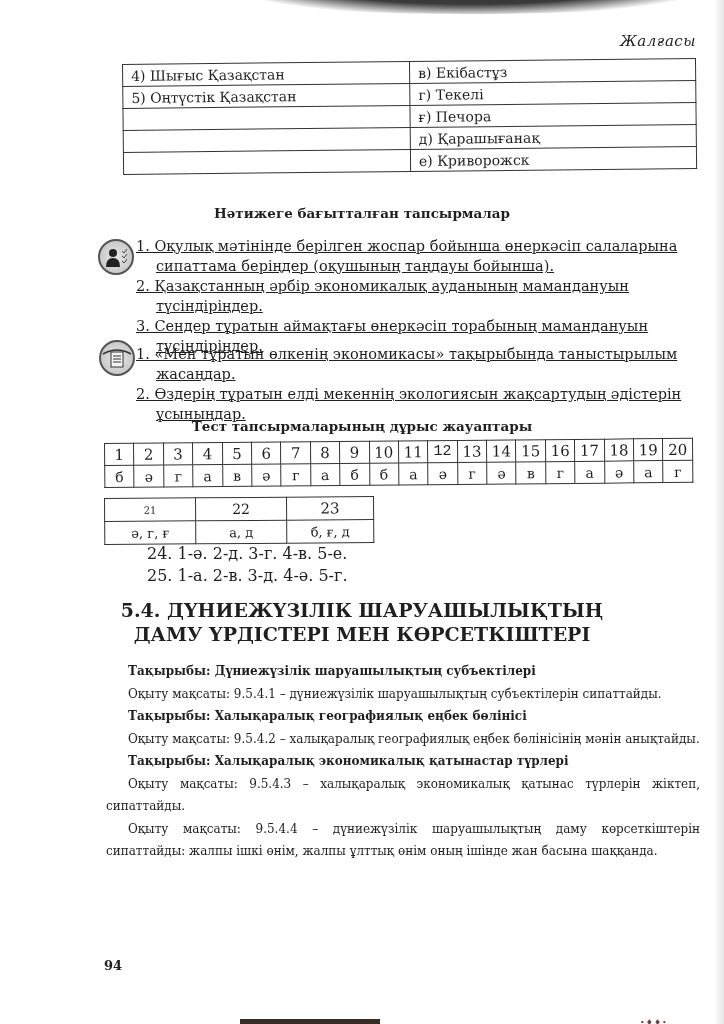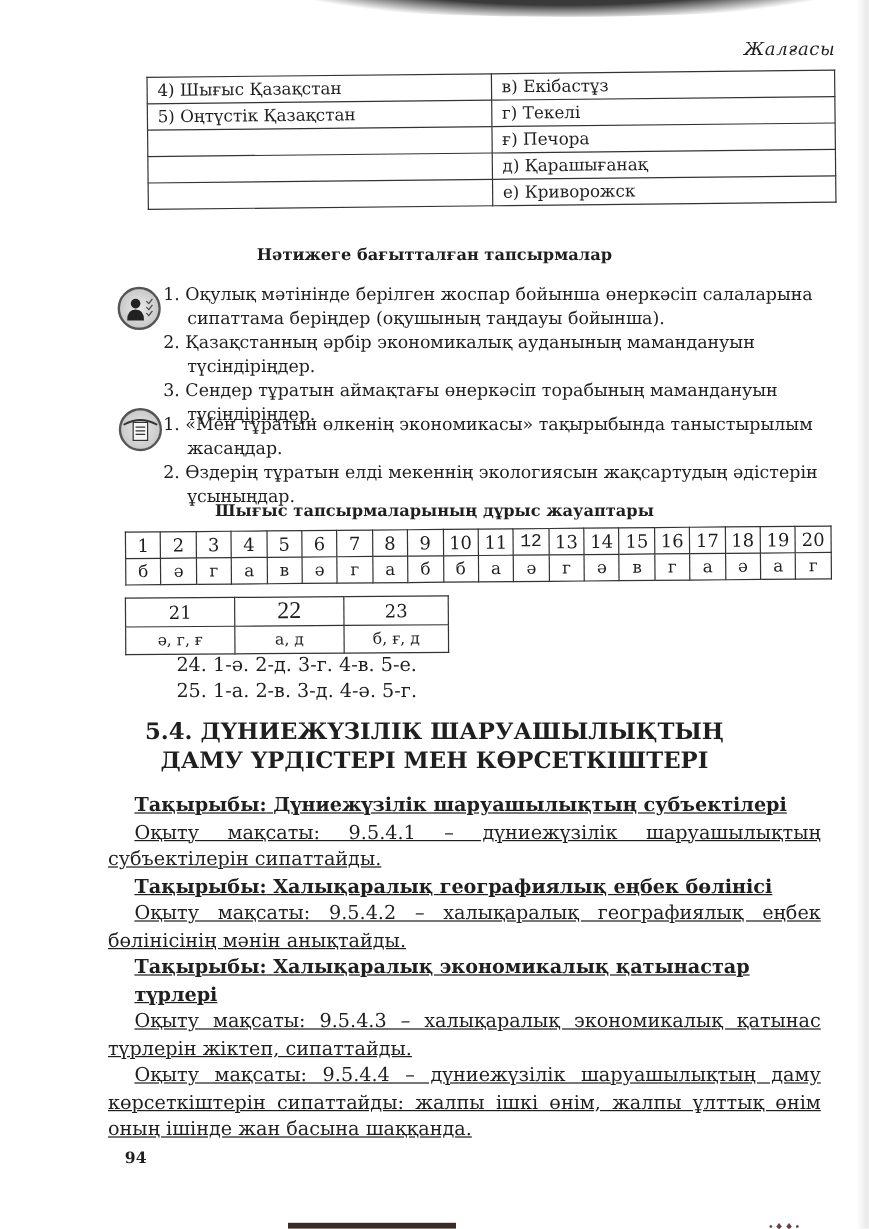--- a/index.html
+++ b/index.html
@@ -15,31 +15,31 @@
   }
   .right-edge { position:absolute; right:0; top:0; width:10px; height:1024px;
     background:linear-gradient(to right, rgba(230,230,230,0), #e6e6e6); }
   .cont-label { position:absolute; right:28px; top:32px; font-style:italic; font-size:15px; letter-spacing:0.5px; }
   table { border-collapse:collapse; }
   .match-table { position:absolute; left:122px; top:64px; width:574px; font-size:14px; transform:rotate(-0.6deg); transform-origin:left top; }
   .match-table td { border:1px solid #333; height:21px; padding:0 8px; }
   .match-table td.l { width:270px; }
   .sub-heading { position:absolute; left:0; width:724px; text-align:center; font-weight:bold; font-size:13.5px; }
   .task-block { position:absolute; left:136px; width:560px; font-size:14.5px; line-height:20px; }
-  .task-block .item { padding-left:20px; text-indent:-20px; }
+  .task-block .item { padding-left:20px; text-indent:-20px;text-decoration:underline; }
   .icon-circle { position:absolute; width:32px; height:32px; border-radius:50%; border:2px solid #555;
     background:radial-gradient(circle, #e8e8e8 0%, #bdbdbd 100%); }
   .answers { position:absolute; left:104px; top:443px; font-size:14px; transform:rotate(-0.5deg); transform-origin:left top; }
   .answers td { border:1px solid #333; text-align:center; height:21px; padding:0; }
   .answers .n { font-size:15px; }
   .ans-extra { position:absolute; left:104px; top:498px; font-size:13px; transform:rotate(-0.4deg); transform-origin:left top; }
   .ans-extra td { border:1px solid #333; text-align:center; height:22px; padding:0 6px; }
   .lines-2425 { position:absolute; left:147px; top:543px; font-size:16px; line-height:22px; }
   .section-title { position:absolute; left:0; top:598px; width:724px; text-align:center; font-weight:bold; font-size:19px; line-height:24px; }
-  .topics { position:absolute; left:90px; top:660px; width:594px; font-size:16px; line-height:22.5px;text-decoration:underline; }
+  .topics { position:absolute; left:106px; top:660px; width:594px; font-size:12px; line-height:22.5px; }
   .topics .t { padding-left:22px; font-weight:bold; }
   .topics .t .tv { font-weight:bold; }
   .topics .o { text-indent:22px; text-align:justify; }
   .page-num { position:absolute; left:104px; top:958px; font-size:13px; font-weight:bold; }
   .bottom-bar { position:absolute; left:240px; top:1019px; width:140px; height:5px; background:#3a2c22; }
   .bottom-dots { position:absolute; left:640px; top:1018px; font-size:8px; color:#6a4040; letter-spacing:1px; }
 </style>
 </head>
 <body>
 
@@ -93,21 +93,21 @@
     <path d="M2 12 Q16 4 30 12" stroke="#333" stroke-width="1.5" fill="none"></path>
     <rect x="10" y="10" width="12" height="15" fill="#f4f4f4" stroke="#333" stroke-width="1"></rect>
     <path d="M12 14 h8 M12 17 h8 M12 20 h8" stroke="#333" stroke-width="1"></path>
   </svg>
 </div>
 <div class="task-block" style="top:344px;">
   <div class="item">1. «Мен тұратын өлкенің экономикасы» тақырыбында таныстырылым жасаңдар.</div>
   <div class="item">2. Өздерің тұратын елді мекеннің экологиясын жақсартудың әдістерін ұсыныңдар.</div>
 </div>
 
-<div class="sub-heading" style="top:418px;">Шығыс тапсырмаларының дұрыс жауаптары</div>
+<div class="sub-heading" style="top:418px;">Тест тапсырмаларының дұрыс жауаптары</div>
 
 <table class="answers">
   <tbody>
       <tr id="num-row">
         <td class="n" style="width: 28.4px;">1</td>
         <td class="n" style="width: 28.4px;">2</td>
         <td class="n" style="width: 28.4px;">3</td>
         <td class="n" style="width: 28.4px;">4</td>
         <td class="n" style="width: 28.4px;">5</td>
         <td class="n" style="width: 28.4px;">6</td>
@@ -147,22 +147,22 @@
         <td>ә</td>
         <td>а</td>
         <td>г</td>
       </tr>
 </tbody>
   </table>
 
 <table class="ans-extra">
   <tbody>
       <tr>
-    <td style="width:78px;font-size:15px;margin-left:36px;">21</td>
-    <td style="width:78px;font-size:20px;font-family:Liberation Serif, serif;">22</td>
+    <td style="width:78px;font-size:10px;margin-left:36px;">21</td>
+    <td style="width:78px;font-size:14px;">22</td>
     <td style="width:74px;font-size:15px;">23</td>
   </tr>
   <tr>
     <td>ә, г, ғ</td>
     <td>а, д</td>
     <td>б, ғ, д</td>
   </tr>
 </tbody>
   </table>
 

